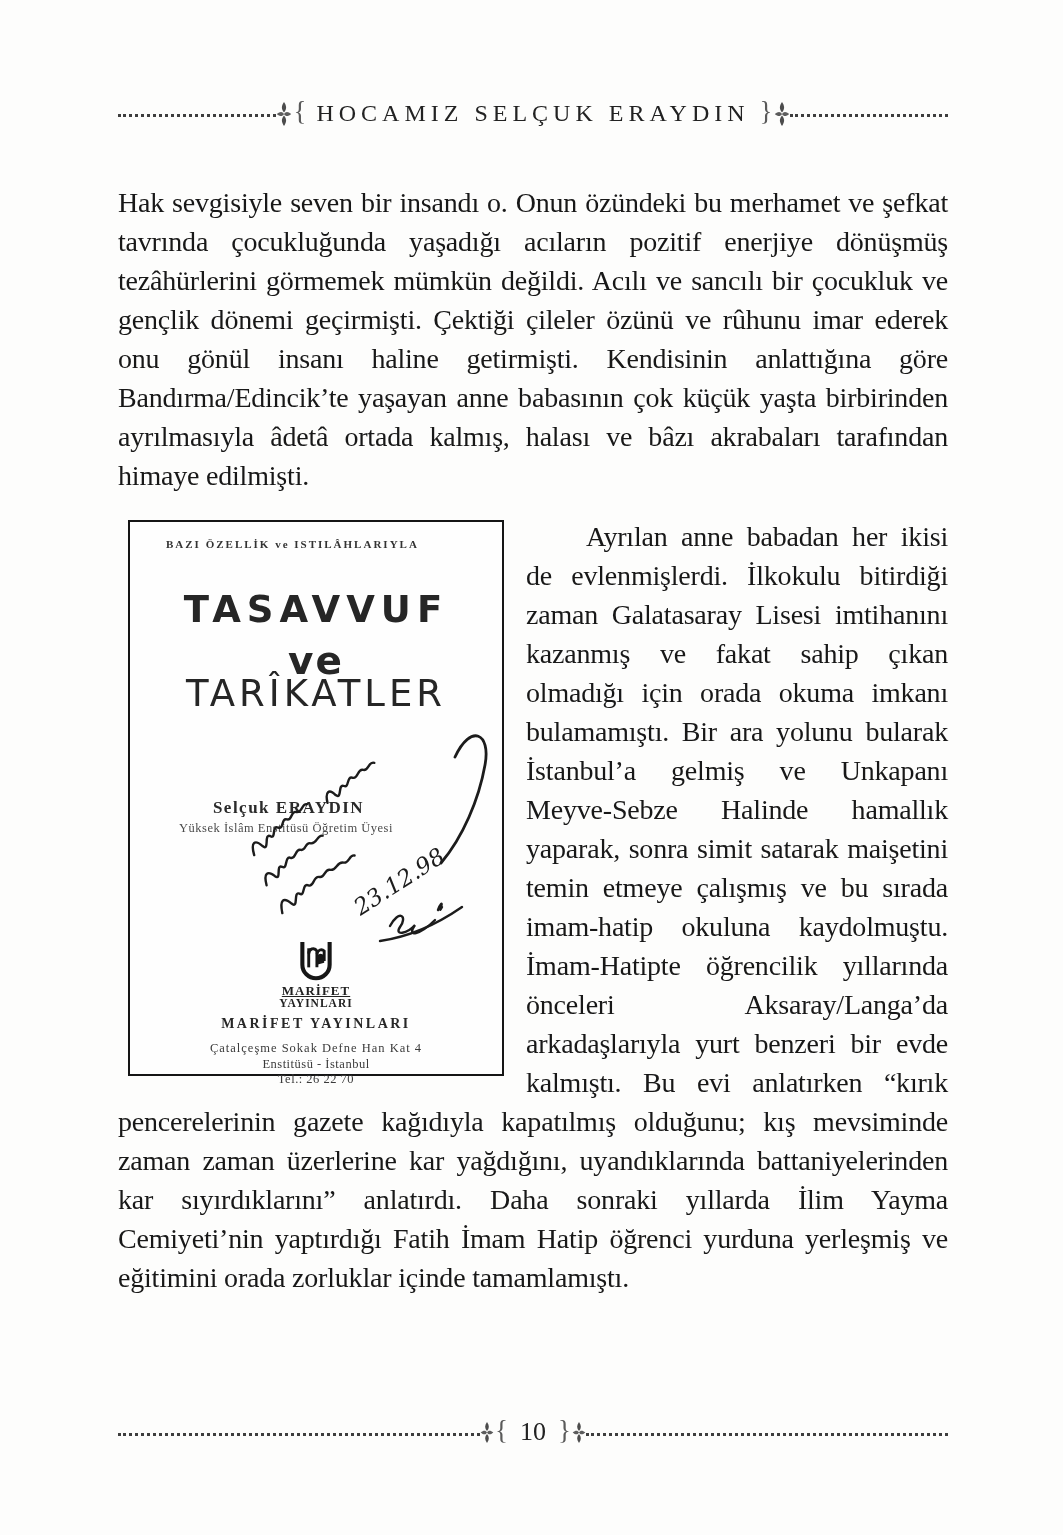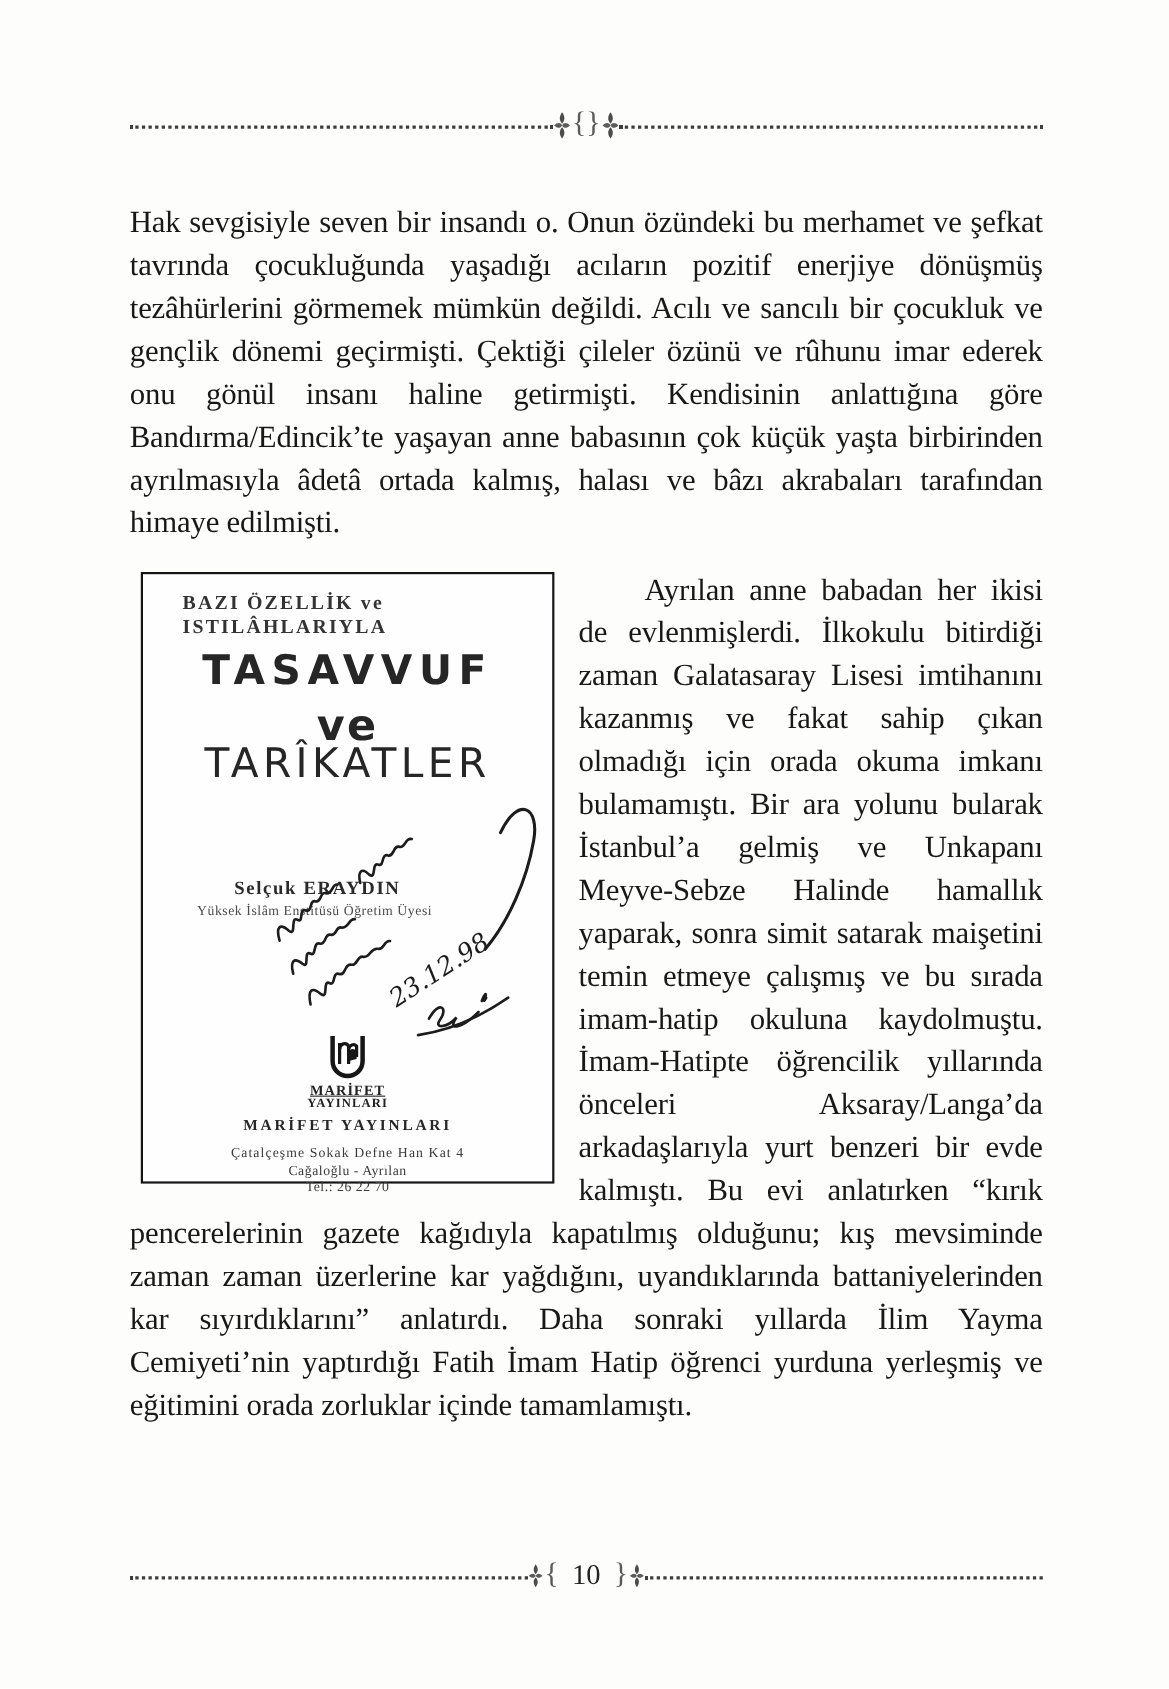--- a/index.html
+++ b/index.html
@@ -46,21 +46,21 @@
     border:2px solid #151515;
     margin:3px 22px 10px 10px;
     background:#fefefe;
     color:#2d2d2d;
     text-align:center;
     text-indent:0;
   }
   .cover .abs { position:absolute; left:0; width:100%; }
   .cv-tagline {
     position:absolute; top:16px; left:36px;
-    font-size:18px; font-weight:bold; letter-spacing:2px; color:#333;
+    font-size:11px; font-weight:bold; letter-spacing:2px; color:#333;
     text-align:left;
   }
   .cv-title1 { top:66px;  font-family:"DejaVu Sans", sans-serif; font-weight:800; font-size:37px; letter-spacing:6px; color:#262626; }
   .cv-title2 { top:116px; font-family:"DejaVu Sans", sans-serif; font-weight:800; font-size:39px; letter-spacing:2px; color:#262626; }
   .cv-title3 { top:150px; font-family:"DejaVu Sans", sans-serif; font-weight:400; font-size:37px; letter-spacing:4px; color:#262626; }
   .cv-author { top:276px; font-size:17px; font-weight:bold; letter-spacing:1.5px; padding-right:55px; color:#2a2a2a; }
   .cv-author-title { top:299px; font-size:12.5px; letter-spacing:0.5px; padding-right:60px; color:#4a4a4a; }
   .cv-logo { position:absolute; top:418px; left:50%; transform:translateX(-50%); }
   .cv-cap1 { top:461px; font-size:13px; font-weight:bold; letter-spacing:1px; color:#222;text-decoration:underline; }
   .cv-cap2 { top:475px; font-size:11.5px; font-weight:bold; letter-spacing:1px; color:#222; }
@@ -79,20 +79,21 @@
     <span class="dotted-rule"></span>
     <span class="orn">
       <svg width="16" height="26" viewBox="0 0 20 32">
         <path d="M10 1 C6.5 6 6.5 10 10 14 C13.5 10 13.5 6 10 1Z" fill="#4c4c4c"></path>
         <path d="M10 31 C6.5 26 6.5 22 10 18 C13.5 22 13.5 26 10 31Z" fill="#4c4c4c"></path>
         <path d="M1 16 C5 12.5 8 12.5 10 16 C8 19.5 5 19.5 1 16Z" fill="#5c5c5c"></path>
         <path d="M19 16 C15 12.5 12 12.5 10 16 C12 19.5 15 19.5 19 16Z" fill="#5c5c5c"></path>
       </svg>
         <span class="brace">{</span>
     </span>
+    <span class="head-title">HOCAMIZ SELÇUK ERAYDIN</span>
     <span class="orn">
       <span class="brace">}</span>
         <svg class="mirror" width="16" height="26" viewBox="0 0 20 32">
         <path d="M10 1 C6.5 6 6.5 10 10 14 C13.5 10 13.5 6 10 1Z" fill="#4c4c4c"></path>
         <path d="M10 31 C6.5 26 6.5 22 10 18 C13.5 22 13.5 26 10 31Z" fill="#4c4c4c"></path>
         <path d="M1 16 C5 12.5 8 12.5 10 16 C8 19.5 5 19.5 1 16Z" fill="#5c5c5c"></path>
         <path d="M19 16 C15 12.5 12 12.5 10 16 C12 19.5 15 19.5 19 16Z" fill="#5c5c5c"></path>
       </svg>
     </span>
     <span class="dotted-rule"></span>
@@ -128,21 +129,21 @@
         <path d="M7 2 L7 27 A15 15 0 0 0 37 27 L37 2" fill="none" stroke="#161616" stroke-width="4.5"></path>
         <path d="M14 9 L14 30" fill="none" stroke="#161616" stroke-width="3.2"></path>
         <path d="M14 15 A5 6 0 0 1 23 12 L23 30" fill="none" stroke="#161616" stroke-width="3.2"></path>
         <path d="M23 15 A5 6 0 0 1 31 12 L31 23" fill="none" stroke="#161616" stroke-width="3.2"></path>
         <path d="M23 17 Q27 13 31 17 L31 25 L23 27 Z" fill="#161616"></path>
       </svg>
       <div class="abs cv-cap1">MARİFET</div>
       <div class="abs cv-cap2">YAYINLARI</div>
       <div class="abs cv-pub">MARİFET YAYINLARI</div>
       <div class="abs cv-addr1">Çatalçeşme Sokak Defne Han Kat 4</div>
-      <div class="abs cv-addr2">Cağaloğlu - Ayrılan</div>
+      <div class="abs cv-addr2">Enstitüsü - İstanbul</div>
       <div class="abs cv-tel">Tel.: 26 22 70</div>
     </div>
 
     <p class="para p2">Ayrılan anne babadan her ikisi de evlenmişlerdi. İlkokulu bitirdiği zaman Galatasaray Lisesi imtihanını kazanmış ve fakat sahip çıkan olmadığı için orada okuma imkanı bulamamıştı. Bir ara yolunu bularak İstanbul’a gelmiş ve Unkapanı Meyve-Sebze Halinde hamallık yaparak, sonra simit satarak maişetini temin etmeye çalışmış ve bu sırada imam-hatip okuluna kaydolmuştu. İmam-Hatipte öğrencilik yıllarında önceleri Aksaray/Langa’da arkadaşlarıyla yurt benzeri bir evde kalmıştı. Bu evi anlatırken “kırık pencerelerinin gazete kağıdıyla kapatılmış olduğunu; kış mevsiminde zaman zaman üzerlerine kar yağdığını, uyandıklarında battaniyelerinden kar sıyırdıklarını” anlatırdı. Daha sonraki yıllarda İlim Yayma Cemiyeti’nin yaptırdığı Fatih İmam Hatip öğrenci yurduna yerleşmiş ve eğitimini orada zorluklar içinde tamamlamıştı.</p>
   </div>
 
   <div class="rule-row page-footer">
     <span class="dotted-rule"></span>
     <span class="orn">
       <svg width="14" height="23" viewBox="0 0 20 32">

